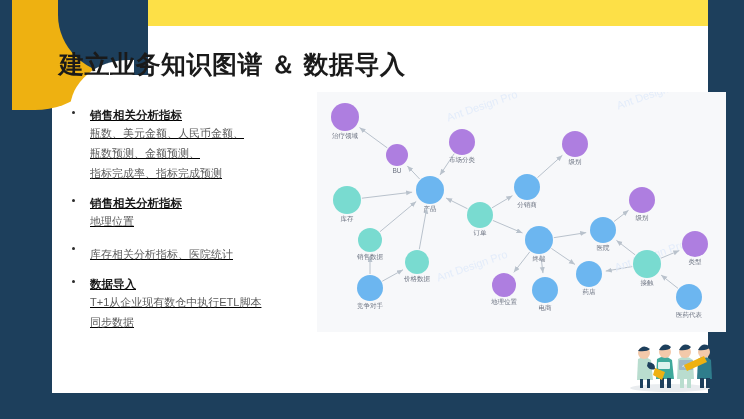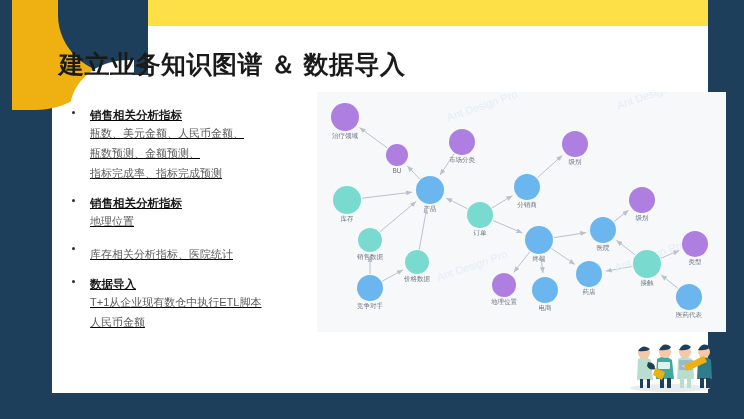--- a/index.html
+++ b/index.html
@@ -137,21 +137,21 @@
         <div class="bullet-body">地理位置</div>
       </div>
       <div class="bullet-block">
         <span class="bullet-dot"></span>
         <div class="bullet-body">库存相关分析指标、医院统计</div>
       </div>
       <div class="bullet-block">
         <span class="bullet-dot"></span>
         <div class="bullet-head">数据导入</div>
         <div class="bullet-body">T+1从企业现有数仓中执行ETL脚本
-人民币金额</div>
+同步数据</div>
       </div>
     </div>
 
   <div id="graph-panel">
     <svg id="graph-svg" width="409" height="240">
       <defs>
         <marker id="arrow" markerWidth="7" markerHeight="7" refX="6" refY="2.5" orient="auto" markerUnits="strokeWidth">
           <path d="M0,0 L6,2.5 L0,5 z" fill="#b9c2cc"></path>
         </marker>
       </defs>

